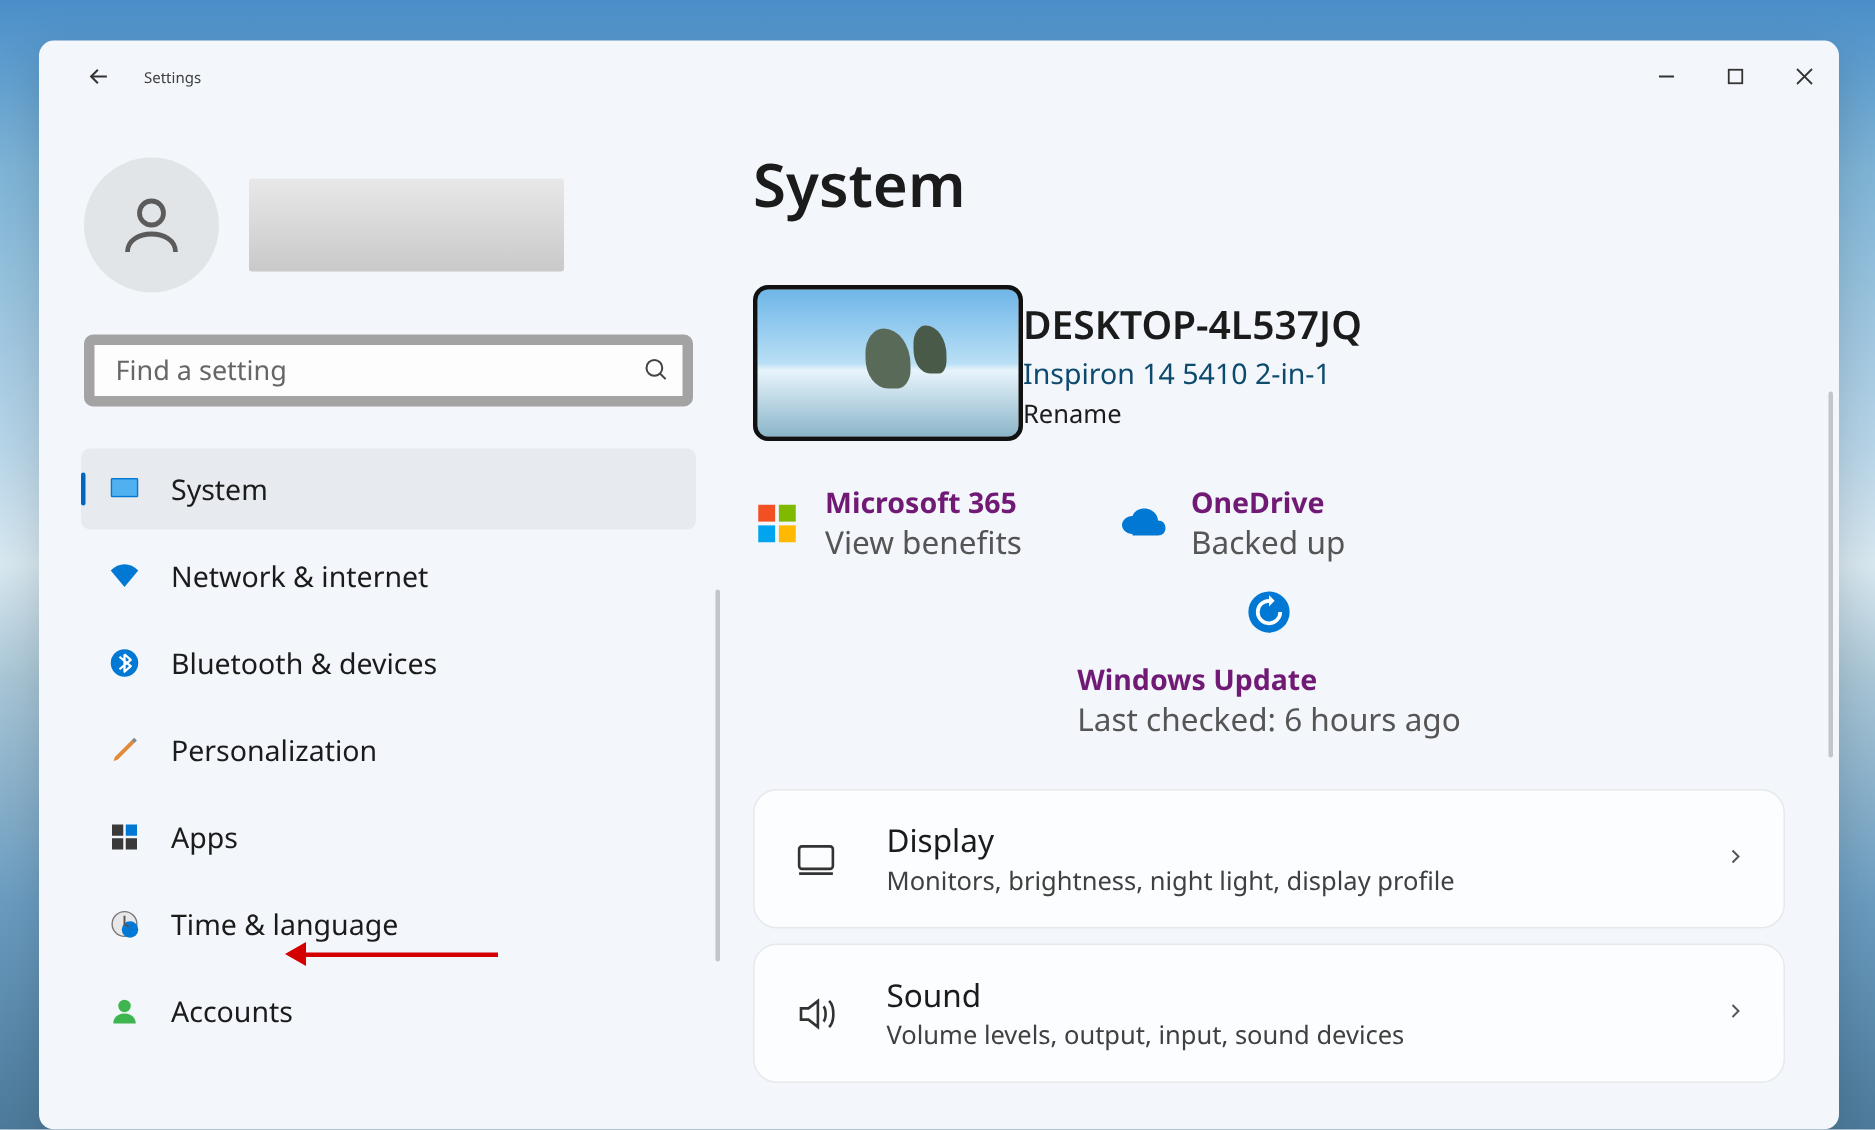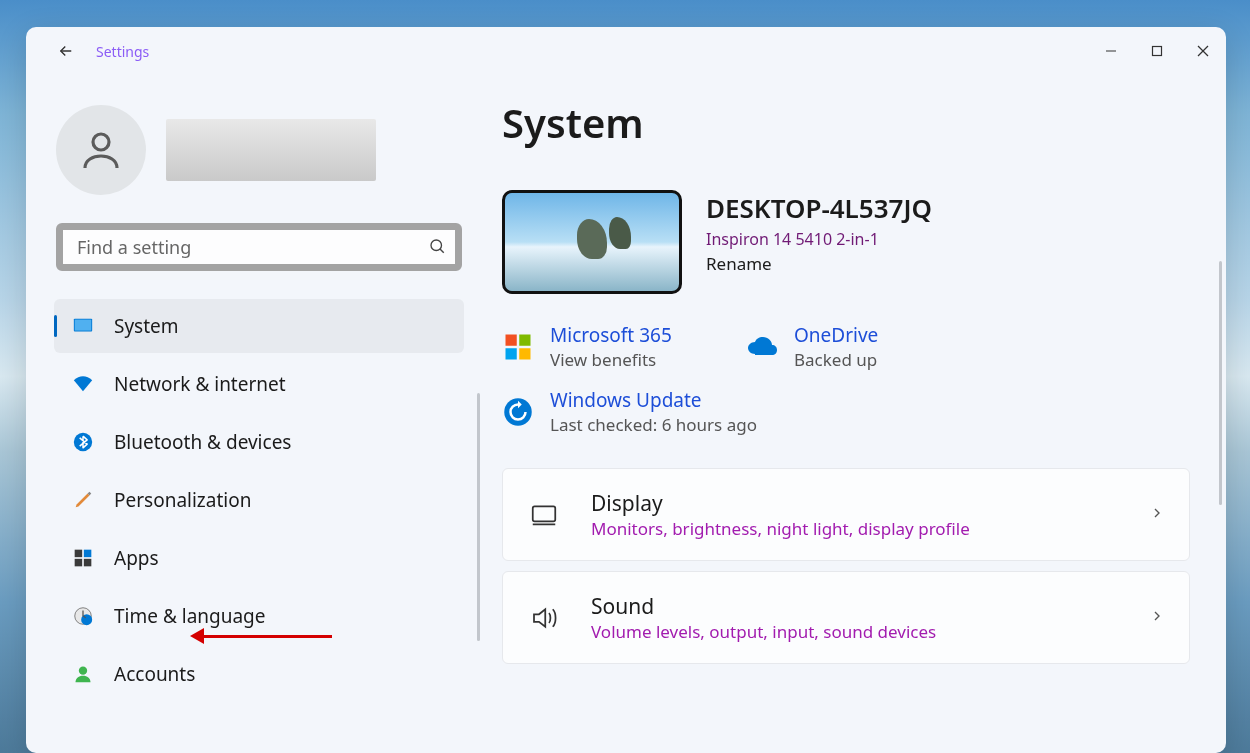--- a/index.html
+++ b/index.html
@@ -26,21 +26,21 @@
   .titlebar {
     display: flex;
     align-items: center;
     height: 48px;
     padding-left: 20px;
   }
   .back-btn {
     width: 40px; height: 40px; display:flex; align-items:center; justify-content:center;
     color:#333; cursor:pointer; border-radius:4px;
   }
-  .title-label { font-size: 14px; color:#8b5cf6; margin-left: 10px; }
+  .title-label { font-size: 10px; color:#404040; margin-left: 10px; }
   .win-controls { margin-left:auto; display:flex; }
   .win-btn { width:46px; height:32px; display:flex; align-items:center; justify-content:center; color:#333; cursor:pointer;}
 
   .body { display:flex; flex:1; min-height:0; }
   .sidebar { width: 452px; padding: 30px 10px 0 24px; display:flex; flex-direction:column; position:relative;}
   .profile { display:flex; align-items:center; gap:20px; margin-bottom:28px; padding-left:6px;}
   .avatar {
     width:90px; height:90px; border-radius:50%; background:#e2e5e8;
     display:flex; align-items:center; justify-content:center; color:#5b5b5b;
   }
@@ -70,50 +70,50 @@
   .nav-icon { width:22px; height:22px; display:flex; align-items:center; justify-content:center; font-size:18px; }
 
   .separator-scroll {
     position:absolute; right:-2px; top:318px; width:3px; height:248px;
     background:#c2c6cc; border-radius:2px;
   }
 
   .main { flex:1; padding:14px 36px 0 24px; overflow:hidden; position:relative;}
   .page-title { font-size:40px; font-weight:600; color:#1b1b1b; margin-bottom:34px; margin-top:6px;}
   
-  .device-row { display:flex; align-items:flex-start; gap:24px; margin-bottom:24px;margin-top:40px;}
+  .device-row { display:flex; align-items:center; margin-bottom:24px;margin-top:40px;}
   .device-thumb {
     width:180px; height:104px; border:3px solid #111; border-radius:10px;
     background:linear-gradient(to bottom,#6fb6e8 0%,#b8dff5 50%,#e8f4fc 55%,#8ab5c8 100%);
     position:relative; overflow:hidden;
   }
   .device-thumb::after{
     content:""; position:absolute; left:72px; top:26px; width:30px; height:40px;
     background:#5a6a58; border-radius:40% 60% 30% 50%;
     box-shadow: 28px -6px 0 -4px #4a5a48;
   }
   .device-info h2 { font-size:26px; font-weight:600; color:#1b1b1b; margin-bottom:2px;}
-  .device-info .model { font-size:16px; color:#701a75; margin-bottom:2px;}
+  .device-info .model { font-size:19px; color:#0c4a6e; margin-bottom:2px;}
   .device-info .rename { font-size:17px; color:#1b1b1b; cursor:pointer;}
 
   .status-grid { display:flex; flex-wrap:wrap; gap:8px 24px; margin-bottom:28px;}
   .status-item { display:flex; align-items:center; gap:16px; min-width:220px; padding:4px 0;}
   .status-icon { width:32px; height:32px; display:flex; align-items:center; justify-content:center;}
-  .status-text .st-title { font-size:19px; font-weight:400; color:#1d4ed8;}
-  .status-text .st-sub { font-size:17px; color:#555; cursor:pointer;}
-  .status-item.wide { width: 100%; }
+  .status-text .st-title { font-size:19px; font-weight:700; color:#701a75;}
+  .status-text .st-sub { font-size:21px; color:#555; cursor:pointer;}
+  .status-item.wide { width: 100%; flex-direction: column; }
 
   .cards { display:flex; flex-direction:column; gap:10px;}
   .card {
-    background:#fcfdfe; border:1px solid #e6e8ec; border-radius:6px;
+    background:#fcfdfe; border:1px solid #e6e8ec; border-radius:16px;
     padding:20px 24px; display:flex; align-items:center; gap:30px; cursor:pointer;
   }
   .card-icon { width:34px; color:#333; display:flex; align-items:center; justify-content:center;}
   .card-text .ct-title { font-size:21px; color:#1b1b1b; margin-bottom:0;}
-  .card-text .ct-sub { font-size:17px; color:#a21caf;}
+  .card-text .ct-sub { font-size:17px; color:#404040;}
   .card-chevron { margin-left:auto; color:#555;}
 
   .main-scroll {
     position:absolute; right:4px; top:186px; width:3px; height:244px;
     background:#c2c6cc; border-radius:2px;
   }
 
   .arrow-annot {
     position:absolute; left:178px; top:560px; pointer-events:none;
   }

